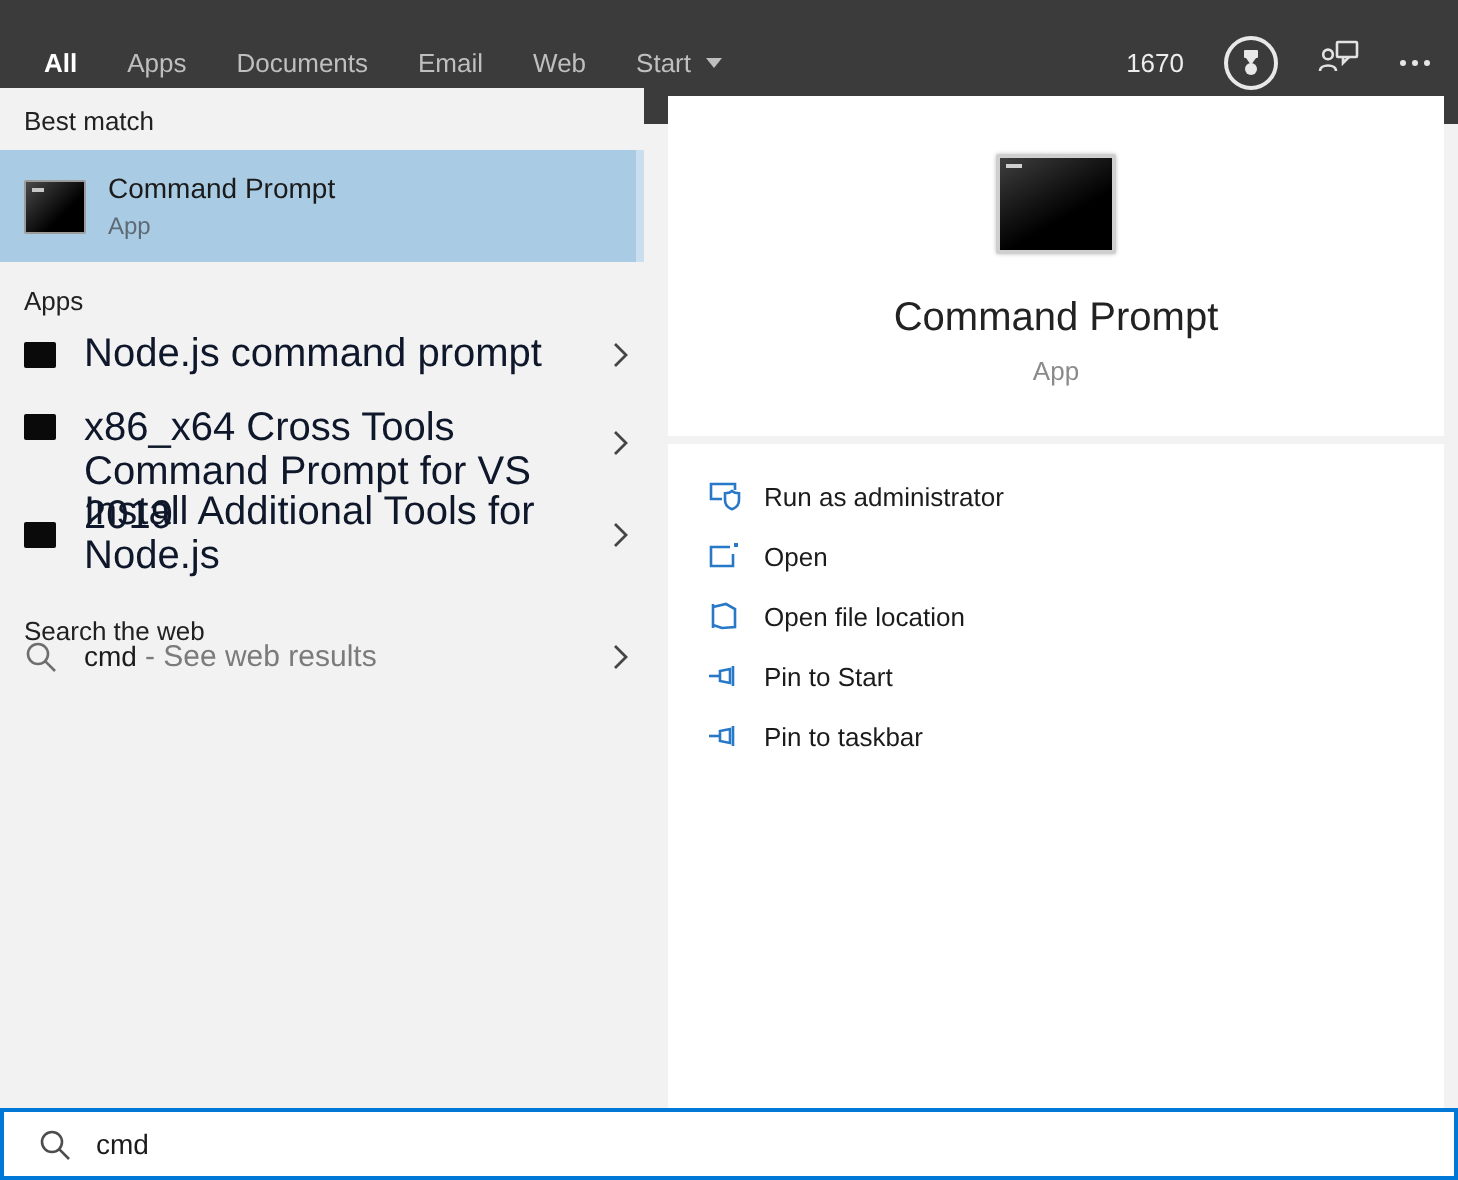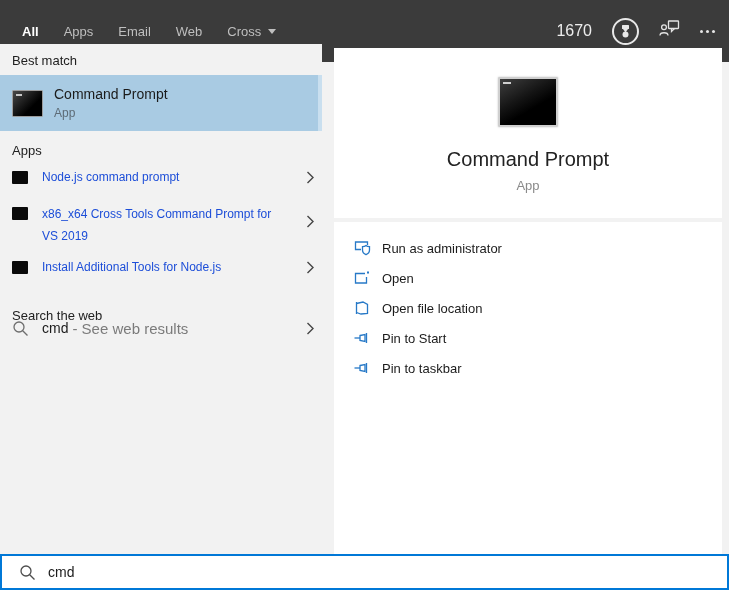--- a/index.html
+++ b/index.html
@@ -24,21 +24,21 @@
   .tab.active::after {
     content:""; position:absolute; left:-9px; right:-9px; bottom:3px;
     height:4px; background:#0078d7;
   }
   .caret {
     margin-left:7px; width:0; height:0; display:inline-block;
     border-left:4px solid transparent; border-right:4px solid transparent;
     border-top:5px solid #bfbfbf;
   }
   .topbar-right { margin-left:auto; display:flex; align-items:center; gap:20px; }
-  .points { color:#ededed; font-size:16px; }
+  .points { color:#ededed; font-size:13px; }
   .medal-ring {
     width:27px; height:27px; border:2px solid #e8e8e8; border-radius:50%;
     display:flex; align-items:center; justify-content:center;
   }
   .dots { width:3px; height:3px; border-radius:50%; background:#e6e6e6;
     box-shadow:6px 0 0 #e6e6e6, 12px 0 0 #e6e6e6; margin-right:12px; }
 
   
   .left-panel { position:absolute; top:44px; left:0; width:322px; bottom:36px; background:#f2f2f2; }
   .section-header { position:absolute; left:12px; font-size:13px; font-weight:normal; color:#212121; }
@@ -64,21 +64,21 @@
   .result-row {
     position:absolute; left:0; width:322px; display:flex; align-items:center;
     padding:0 8px 0 12px; cursor:default;
   }
   .row-1 { top:116px; height:34px; }
   .row-2 { top:152px; height:52px; align-items:flex-start; padding-top:7px; }
   .row-3 { top:206px; height:34px; }
   .row-web { top:266px; height:36px; }
   .term-icon { width:16px; height:13px; background:#0a0a0a; border-radius:1px; flex:none; margin-right:14px; }
   .row-2 .term-icon { margin-top:4px; }
-  .row-label { font-size:12px; color:#1d4ed8; line-height:22px; max-width:240px; }
+  .row-label { font-size:20px; color:#0f172a; line-height:22px; max-width:240px; }
   .chevron { margin-left:auto; flex:none; display:flex; align-items:center; }
   .row-2 .chevron { margin-top:12px; }
   .web-query { font-size:14px; color:#1b1b1b; }
   .web-suffix { font-size:15px; color:#7b7b7b; margin-left:4px; }
   .mag-left { margin-right:13px; flex:none; display:flex; }
 
   
   .card1 {
     position:absolute; left:334px; top:48px; width:388px; height:170px;
     background:#ffffff; text-align:center;
@@ -114,24 +114,25 @@
   }
 </style>
 </head>
 <body>
 
 <div class="screen">
 
   <div class="topbar">
     <div class="tab active">All</div>
     <div class="tab">Apps</div>
+    <div class="tab">Documents</div>
     <div class="tab">Email</div>
     <div class="tab">Web</div>
     <div class="tab">
-      <span>Cross</span>
+      <span>Start</span>
       <span class="caret"></span>
     </div>
 
     <div class="topbar-right">
       <span class="points">1670</span>
       <span class="medal-ring">
         <svg width="15" height="15" viewBox="0 0 15 15">
           <rect x="4" y="1" width="7" height="4" rx="0.5" fill="#e8e8e8"></rect>
           <path d="M5 5 L7.5 8.5 L10 5 Z" fill="#e8e8e8"></path>
           <circle cx="7.5" cy="10.5" r="3" fill="#e8e8e8"></circle>

